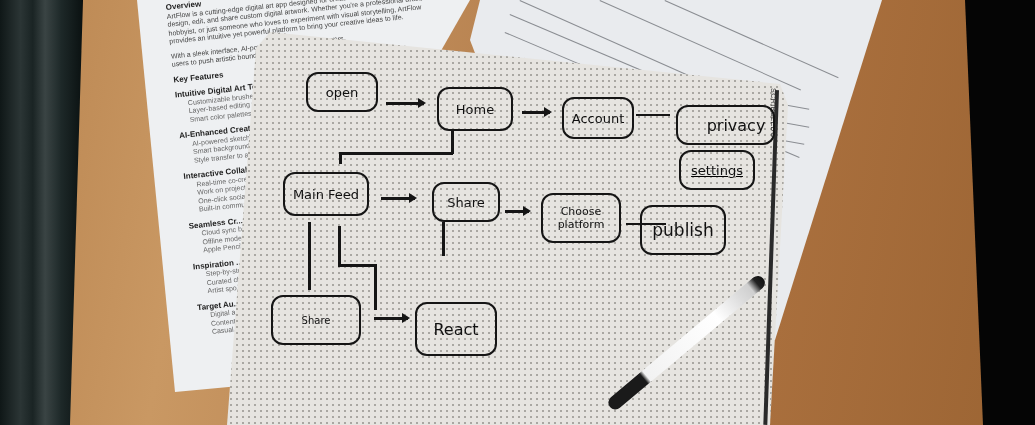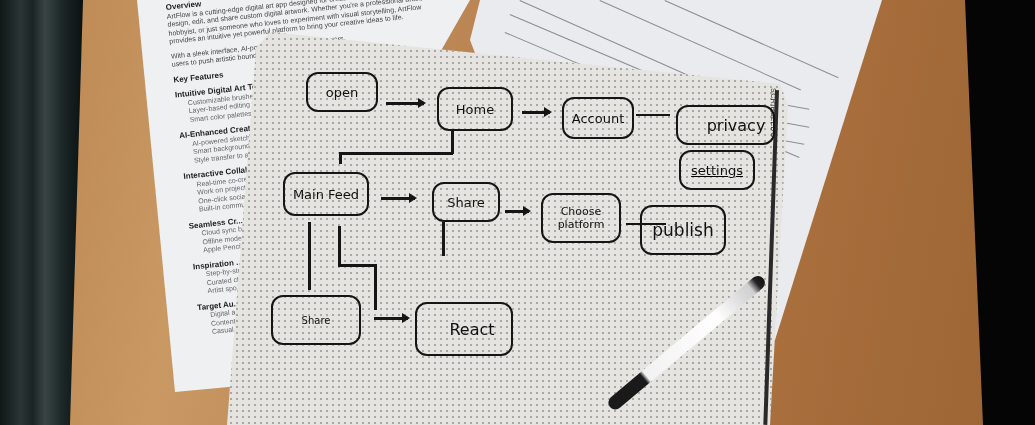--- a/index.html
+++ b/index.html
@@ -120,21 +120,21 @@
     </div>
   <div class="box" style="left:541px;top:193px;width:76px;height:46px;">
       <span style="font-size:11px">Choose platform</span>
     </div>
   <div class="box" style="left:640px;top:205px;width:82px;height:46px;">
       <span style="font-size:17px">publish</span>
     </div>
   <div class="box" style="left:271px;top:295px;width:86px;height:46px;">
       <span style="font-size:10px">Share</span>
     </div>
-  <div class="box" style="left:415px;top:302px;width:78px;height:50px;padding-left:16px;">
+  <div class="box" style="left:415px;top:302px;width:78px;height:50px;">
       <span style="font-size:16px">React</span>
     </div>
 
   <div class="arrow" style="left:386px;top:102px;width:38px;"></div>
   <div class="arrow" style="left:522px;top:111px;width:28px;"></div>
   <div class="stroke" style="left:636px;top:114px;width:34px;height:2px;"></div>
   <div class="stroke" style="left:451px;top:130px;width:2.5px;height:24px;"></div>
   <div class="stroke" style="left:339px;top:152px;width:114px;height:2.5px;"></div>
   <div class="stroke" style="left:339px;top:152px;width:2.5px;height:12px;"></div>
   <div class="arrow" style="left:381px;top:197px;width:34px;"></div>

